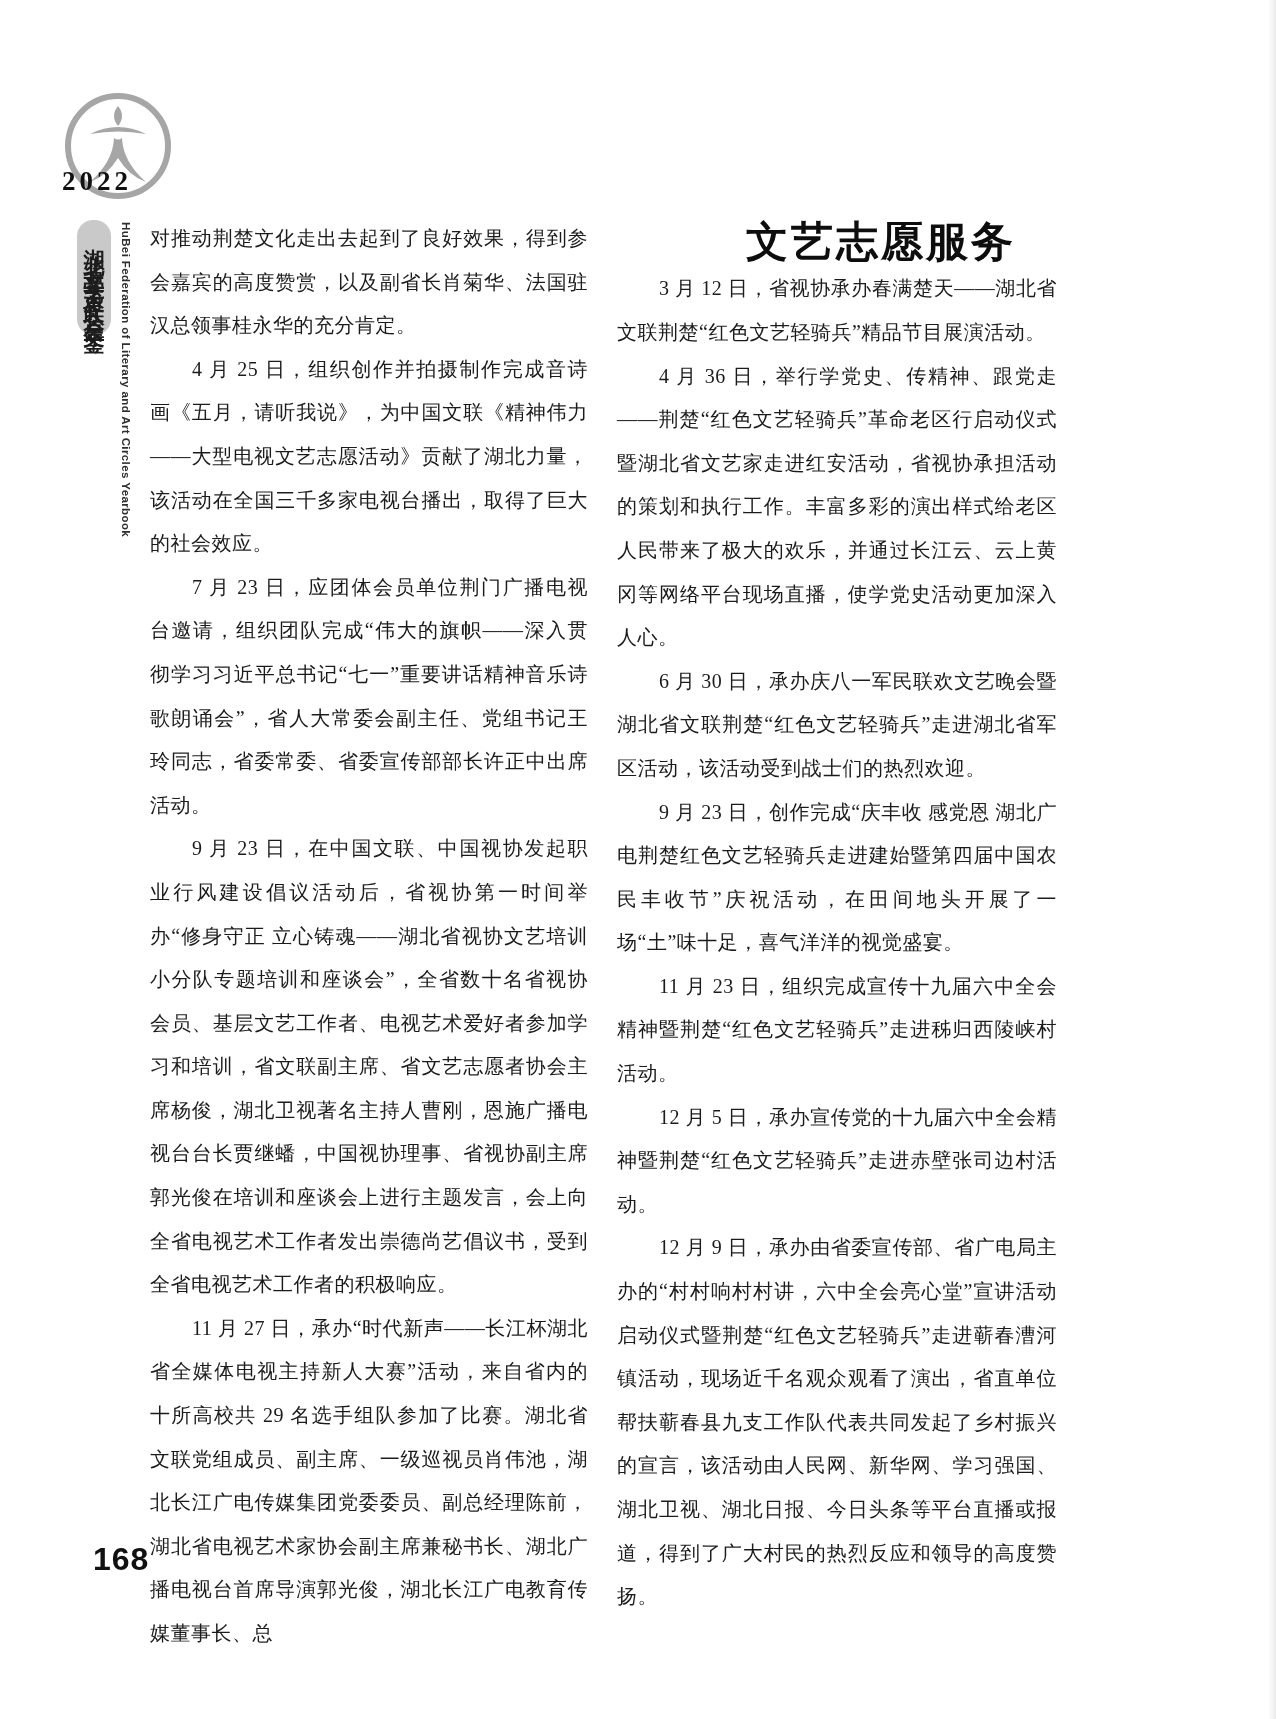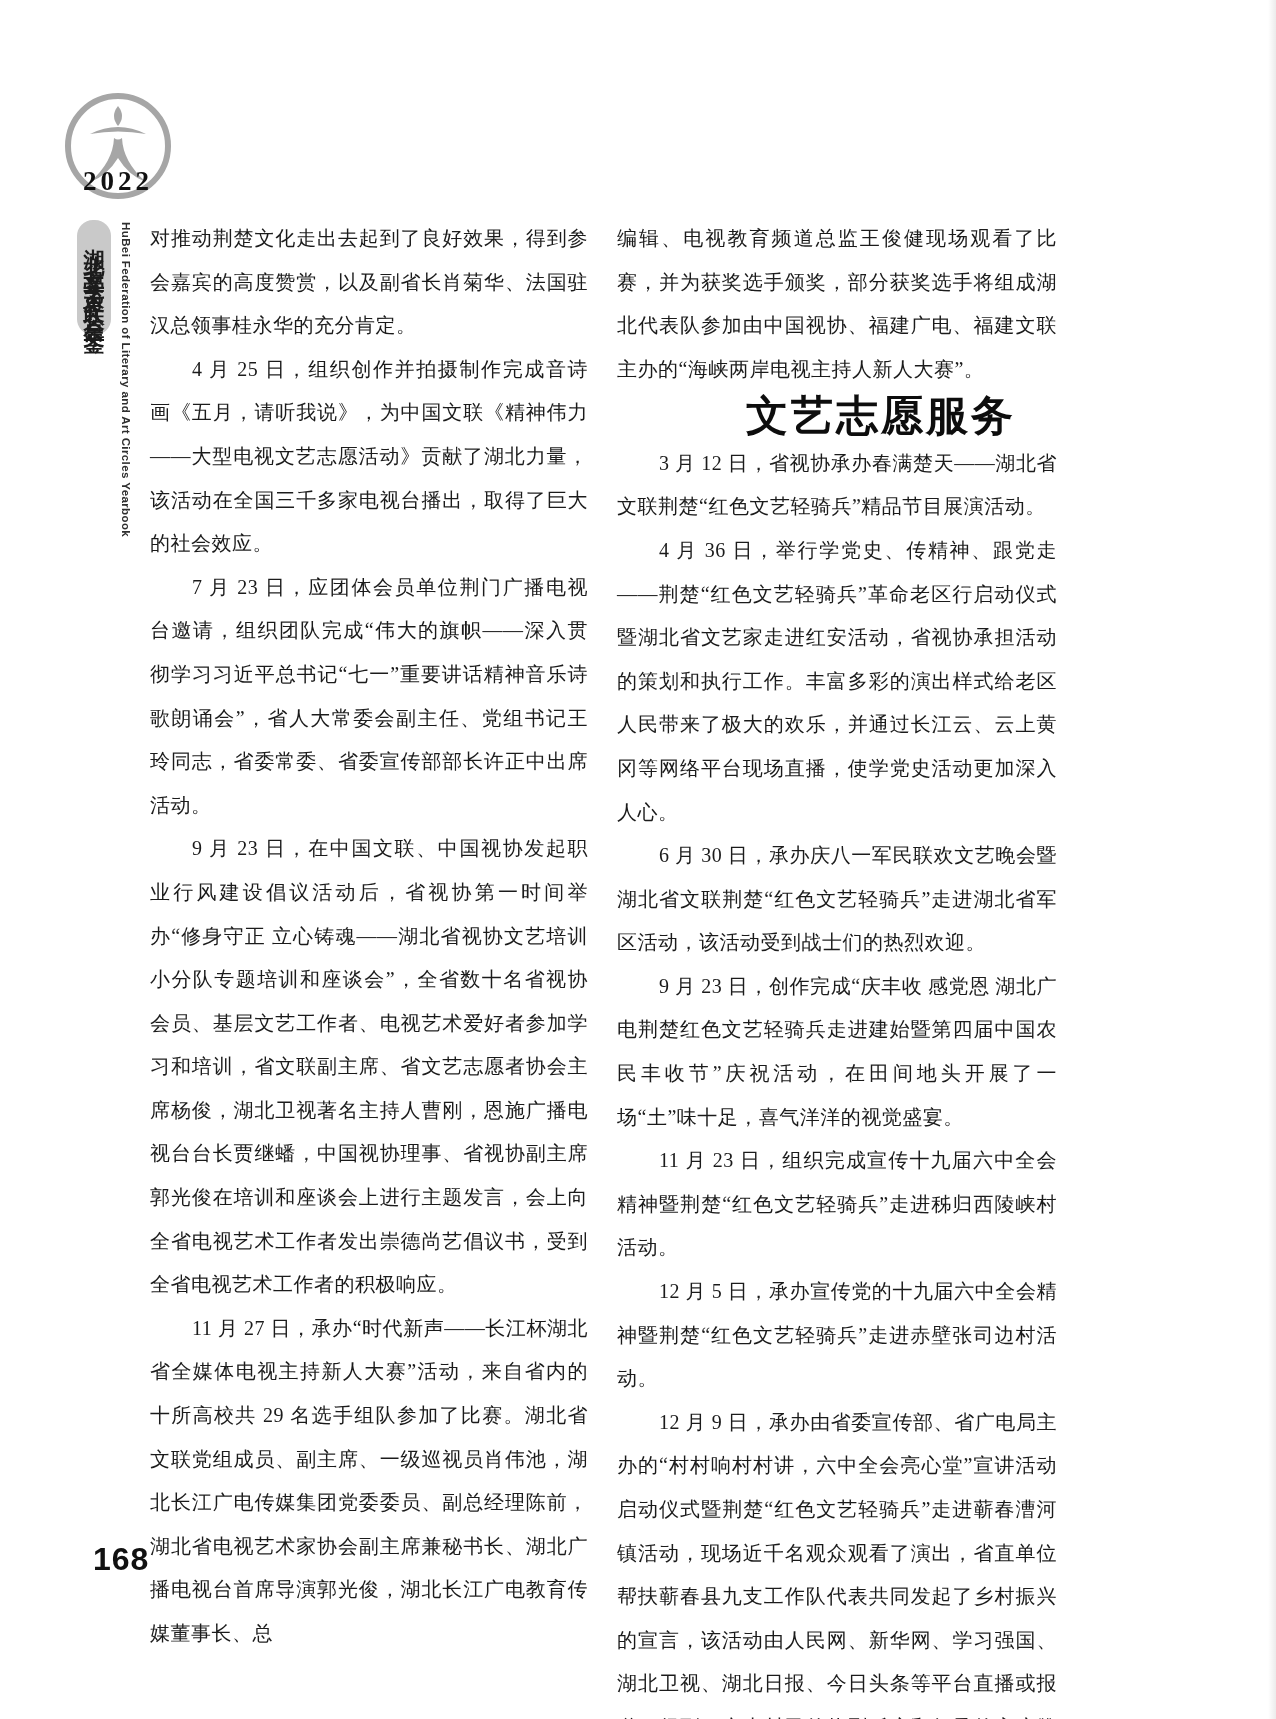--- a/index.html
+++ b/index.html
@@ -2,21 +2,21 @@
 <html><head>
 <meta charset="utf-8">
 <style>
   html,body{margin:0;padding:0;background:#fff;}
   .page{position:relative;width:1276px;height:1719px;background:#ffffff;overflow:hidden;
         font-family:"Liberation Serif","DejaVu Serif",serif;color:#1a1a1a;}
   .edge-shade{position:absolute;right:0;top:0;width:8px;height:100%;
         background:linear-gradient(to right,rgba(0,0,0,0),rgba(0,0,0,0.08));}
   
   .logo{position:absolute;left:62px;top:90px;width:112px;height:112px;}
-  .year{position:absolute;left:62px;top:166px;width:112px;text-align:center;
+  .year{position:absolute;left:62px;top:166px;width:112px;
         font-family:"Liberation Serif","DejaVu Serif",serif;font-weight:bold;
         font-size:27px;letter-spacing:4px;color:#111;}
   
   .strip-cn{position:absolute;left:77px;top:220px;
         writing-mode:vertical-rl;text-orientation:upright;
         background:#c9c9c9;border-radius:16px;padding:12px 3px;
         font-family:"Liberation Sans","DejaVu Sans",sans-serif;font-weight:bold;
         font-size:21px;letter-spacing:7px;color:#1c1c1c;}
   .strip-en{position:absolute;left:132px;top:222px;width:392px;
         transform:rotate(90deg);transform-origin:0 0;
@@ -55,21 +55,20 @@
 
   <div class="col col-left">
     <p class="noindent">对推动荆楚文化走出去起到了良好效果，得到参会嘉宾的高度赞赏，以及副省长肖菊华、法国驻汉总领事桂永华的充分肯定。</p>
     <p>4 月 25 日，组织创作并拍摄制作完成音诗画《五月，请听我说》，为中国文联《精神伟力——大型电视文艺志愿活动》贡献了湖北力量，该活动在全国三千多家电视台播出，取得了巨大的社会效应。</p>
     <p>7 月 23 日，应团体会员单位荆门广播电视台邀请，组织团队完成“伟大的旗帜——深入贯彻学习习近平总书记“七一”重要讲话精神音乐诗歌朗诵会”，省人大常委会副主任、党组书记王玲同志，省委常委、省委宣传部部长许正中出席活动。</p>
     <p>9 月 23 日，在中国文联、中国视协发起职业行风建设倡议活动后，省视协第一时间举办“修身守正 立心铸魂——湖北省视协文艺培训小分队专题培训和座谈会”，全省数十名省视协会员、基层文艺工作者、电视艺术爱好者参加学习和培训，省文联副主席、省文艺志愿者协会主席杨俊，湖北卫视著名主持人曹刚，恩施广播电视台台长贾继蟠，中国视协理事、省视协副主席郭光俊在培训和座谈会上进行主题发言，会上向全省电视艺术工作者发出崇德尚艺倡议书，受到全省电视艺术工作者的积极响应。</p>
     <p>11 月 27 日，承办“时代新声——长江杯湖北省全媒体电视主持新人大赛”活动，来自省内的十所高校共 29 名选手组队参加了比赛。湖北省文联党组成员、副主席、一级巡视员肖伟池，湖北长江广电传媒集团党委委员、副总经理陈前，湖北省电视艺术家协会副主席兼秘书长、湖北广播电视台首席导演郭光俊，湖北长江广电教育传媒董事长、总</p>
   </div>
 
   <div class="col col-right">
-    <p class="noindent">编辑、电视教育频道总监王俊健现场观看了比赛，并为获奖选手颁奖，部分获奖选手将组成湖北代表队参加由中国视协、福建广电、福建文联主办的“海峡两岸电视主持人新人大赛”。</p>
     <p class="section-heading">文艺志愿服务</p>
     <p>3 月 12 日，省视协承办春满楚天——湖北省文联荆楚“红色文艺轻骑兵”精品节目展演活动。</p>
     <p>4 月 36 日，举行学党史、传精神、跟党走——荆楚“红色文艺轻骑兵”革命老区行启动仪式暨湖北省文艺家走进红安活动，省视协承担活动的策划和执行工作。丰富多彩的演出样式给老区人民带来了极大的欢乐，并通过长江云、云上黄冈等网络平台现场直播，使学党史活动更加深入人心。</p>
     <p>6 月 30 日，承办庆八一军民联欢文艺晚会暨湖北省文联荆楚“红色文艺轻骑兵”走进湖北省军区活动，该活动受到战士们的热烈欢迎。</p>
     <p>9 月 23 日，创作完成“庆丰收 感党恩 湖北广电荆楚红色文艺轻骑兵走进建始暨第四届中国农民丰收节”庆祝活动，在田间地头开展了一场“土”味十足，喜气洋洋的视觉盛宴。</p>
     <p>11 月 23 日，组织完成宣传十九届六中全会精神暨荆楚“红色文艺轻骑兵”走进秭归西陵峡村活动。</p>
     <p>12 月 5 日，承办宣传党的十九届六中全会精神暨荆楚“红色文艺轻骑兵”走进赤壁张司边村活动。</p>
     <p>12 月 9 日，承办由省委宣传部、省广电局主办的“村村响村村讲，六中全会亮心堂”宣讲活动启动仪式暨荆楚“红色文艺轻骑兵”走进蕲春漕河镇活动，现场近千名观众观看了演出，省直单位帮扶蕲春县九支工作队代表共同发起了乡村振兴的宣言，该活动由人民网、新华网、学习强国、湖北卫视、湖北日报、今日头条等平台直播或报道，得到了广大村民的热烈反应和领导的高度赞扬。</p>
   </div>
 

